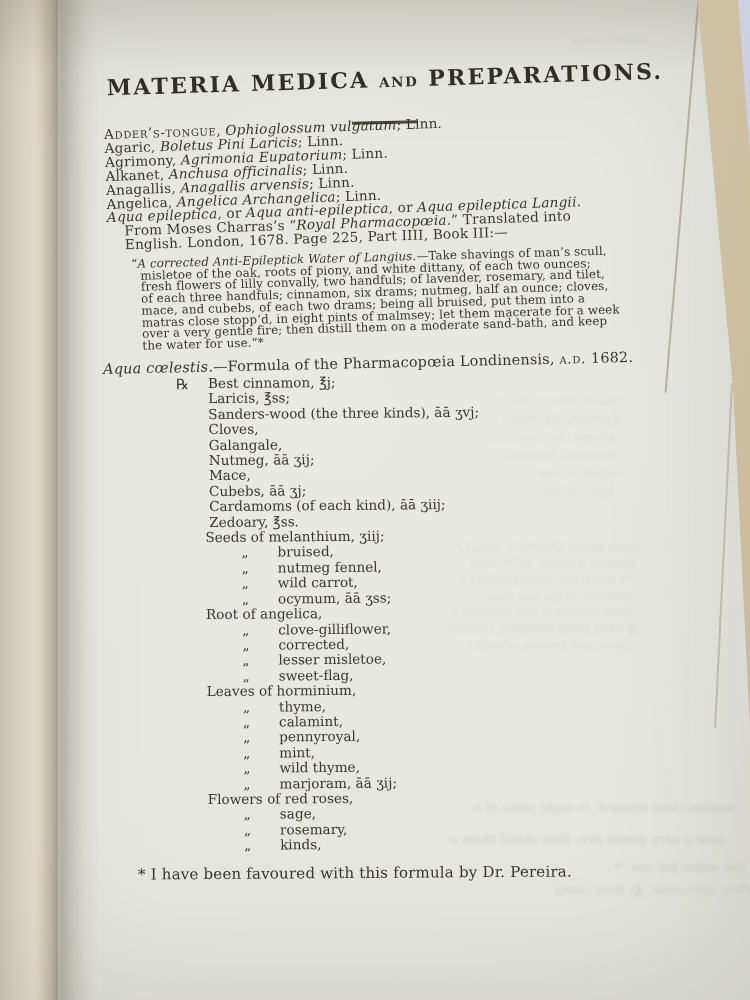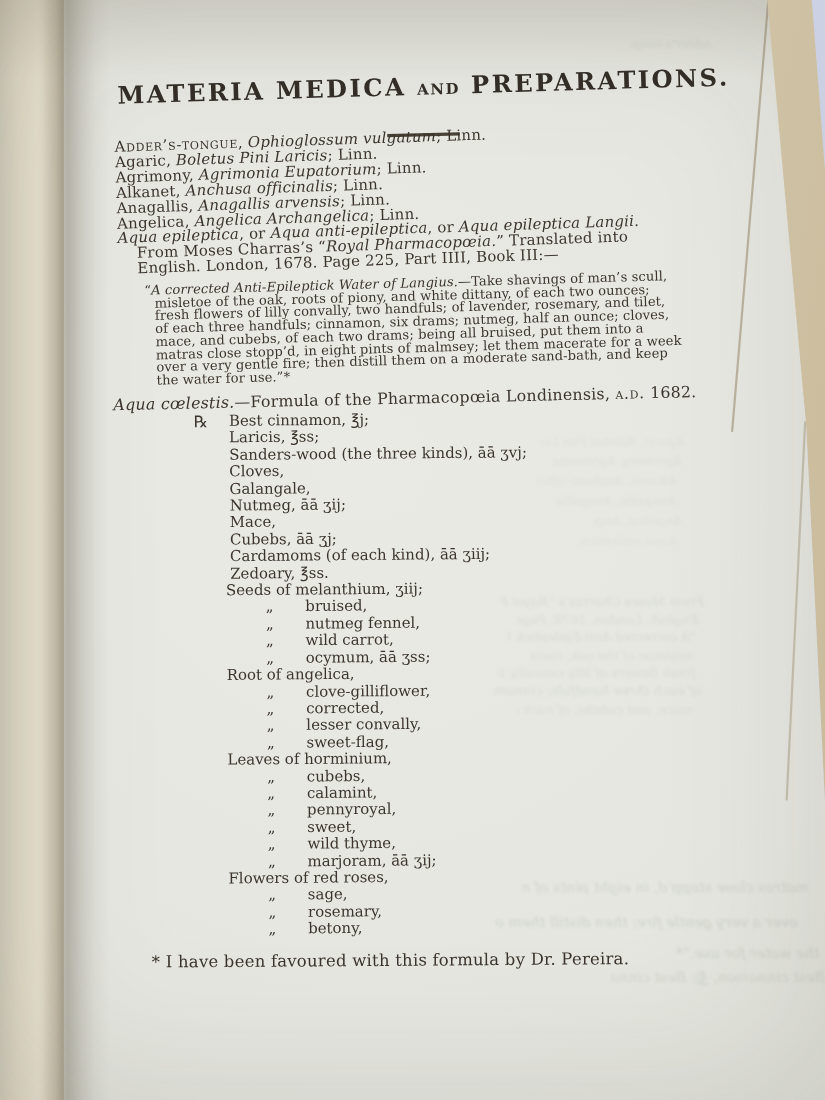--- a/index.html
+++ b/index.html
@@ -132,33 +132,33 @@
           <div class="rl item"><span>Cardamoms (of each kind), āā ʒiij;</span></div>
           <div class="rl item"><span>Zedoary, ℥ss.</span></div>
           <div class="rl group"><span>Seeds of melanthium, ʒiij;</span></div>
           <div class="rl ditto"><span class="dmark">„</span><span>bruised,</span></div>
           <div class="rl ditto"><span class="dmark">„</span><span>nutmeg fennel,</span></div>
           <div class="rl ditto"><span class="dmark">„</span><span>wild carrot,</span></div>
           <div class="rl ditto"><span class="dmark">„</span><span>ocymum, āā ʒss;</span></div>
           <div class="rl group"><span>Root of angelica,</span></div>
           <div class="rl ditto"><span class="dmark">„</span><span>clove-gilliflower,</span></div>
           <div class="rl ditto"><span class="dmark">„</span><span>corrected,</span></div>
-          <div class="rl ditto"><span class="dmark">„</span><span>lesser convally,</span></div>
+          <div class="rl ditto"><span class="dmark">„</span><span>lesser misletoe,</span></div>
           <div class="rl ditto"><span class="dmark">„</span><span>sweet-flag,</span></div>
           <div class="rl group"><span>Leaves of horminium,</span></div>
-          <div class="rl ditto"><span class="dmark">„</span><span>cubebs,</span></div>
+          <div class="rl ditto"><span class="dmark">„</span><span>thyme,</span></div>
           <div class="rl ditto"><span class="dmark">„</span><span>calamint,</span></div>
           <div class="rl ditto"><span class="dmark">„</span><span>pennyroyal,</span></div>
-          <div class="rl ditto"><span class="dmark">„</span><span>sweet,</span></div>
+          <div class="rl ditto"><span class="dmark">„</span><span>mint,</span></div>
           <div class="rl ditto"><span class="dmark">„</span><span>wild thyme,</span></div>
           <div class="rl ditto"><span class="dmark">„</span><span>marjoram, āā ʒij;</span></div>
           <div class="rl group"><span>Flowers of red roses,</span></div>
           <div class="rl ditto"><span class="dmark">„</span><span>sage,</span></div>
           <div class="rl ditto"><span class="dmark">„</span><span>rosemary,</span></div>
-          <div class="rl ditto"><span class="dmark">„</span><span>betony,</span></div>
+          <div class="rl ditto"><span class="dmark">„</span><span>kinds,</span></div>
         </div>
       <div class="footnote">* I have been favoured with this formula by Dr. Pereira.</div>
     </div>
 
     <div class="top-shade"></div>
     <div class="vignette"></div>
   </div>
 </div>
 
 </body></html>

